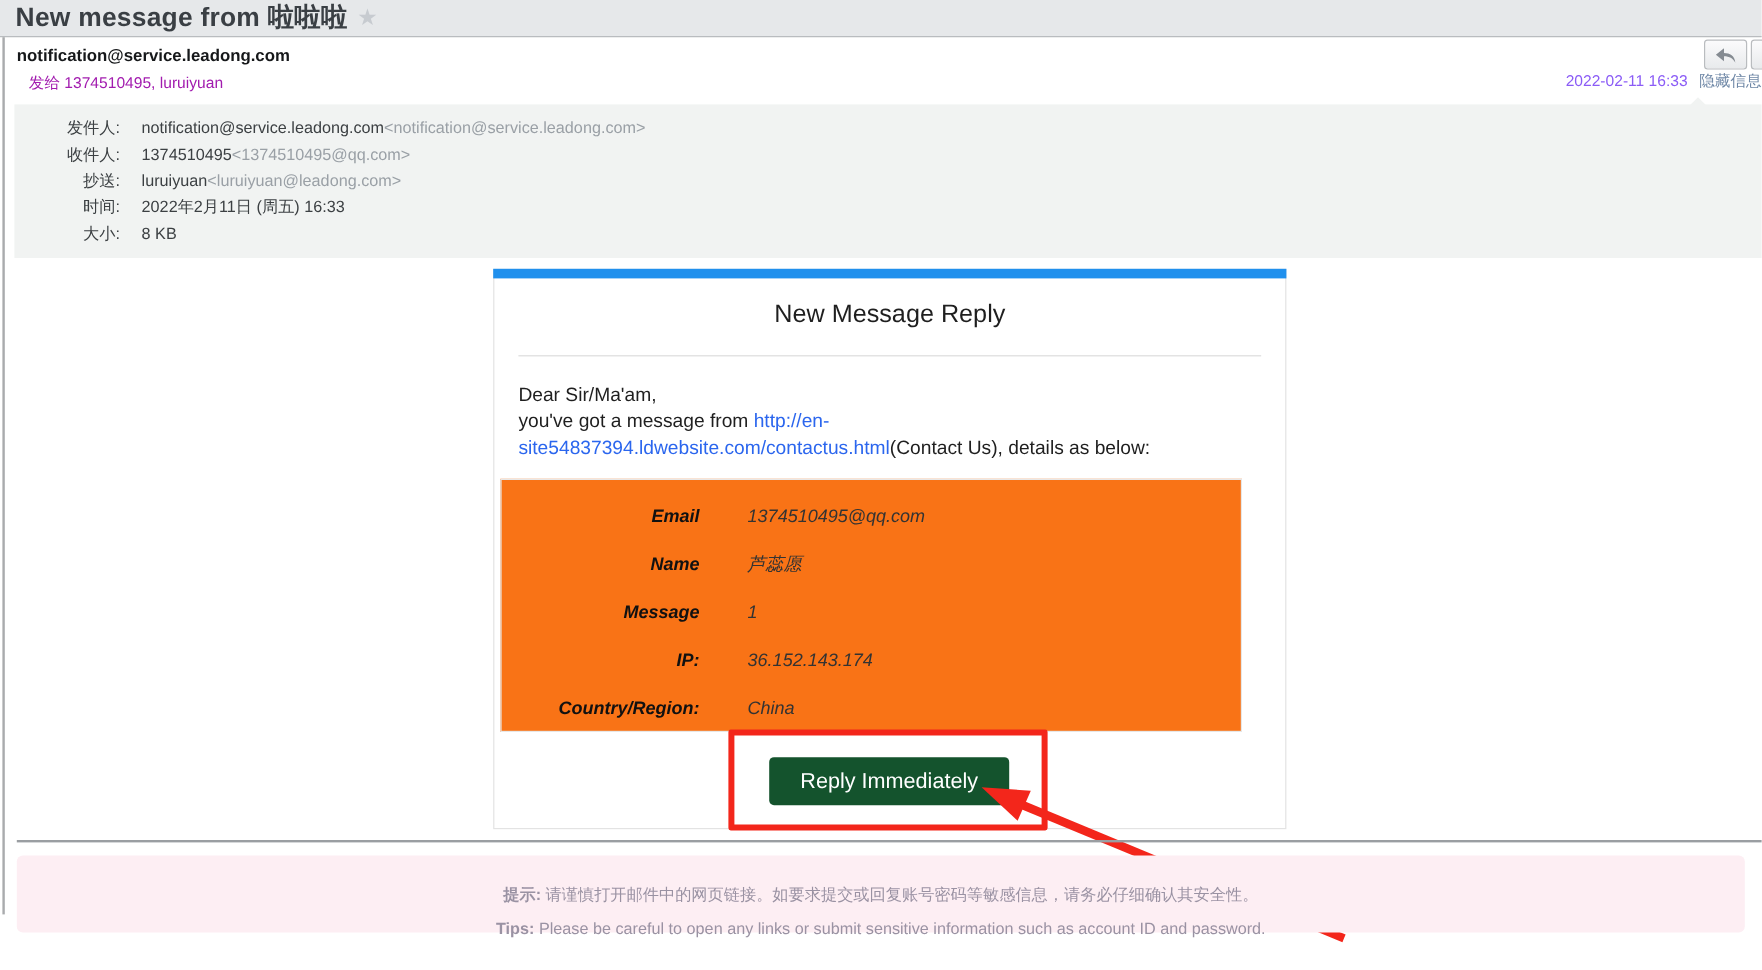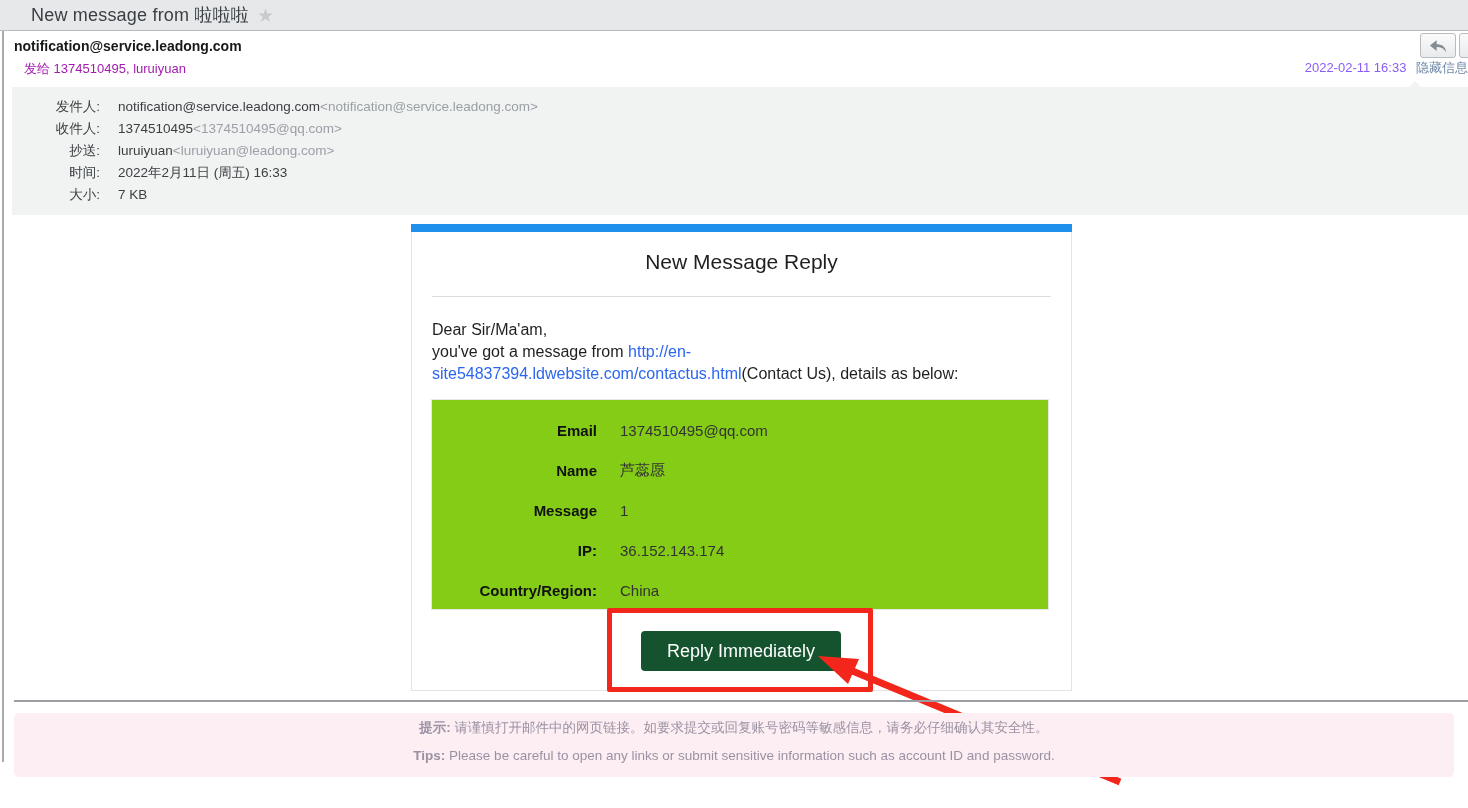--- a/index.html
+++ b/index.html
@@ -3,21 +3,21 @@
 <meta charset="utf-8">
 <style>
   * { margin:0; padding:0; box-sizing:border-box; }
   html,body { width:1468px; height:808px; overflow:hidden; background:#fff;
               font-family:"Liberation Sans","DejaVu Sans",sans-serif; }
   .abs { position:absolute; }
 
   
   .titlebar { left:0; top:0; width:1468px; height:31px; background:#e6e8ea;
               border-bottom:1px solid #b9bcbf; display:flex; align-items:center; padding-left:13px; }
-  .titlebar .subject { font-size:18px; font-weight:normal; color:#3a3f44; letter-spacing:.2px;margin-left:18px; }
+  .titlebar .subject { font-size:22px; font-weight:bold; color:#3a3f44; letter-spacing:.2px; }
   .titlebar .star { color:#c7cbd0; font-size:19px; margin-left:8px; cursor:pointer; }
 
   .left-edge { left:2px; top:31px; width:2px; height:731px; background:#a9abad; }
 
   
   .hdr-sender { left:14px; top:38px; font-size:14px; font-weight:bold; color:#16181a; }
   .hdr-recipients { left:24px; top:60px; font-size:13px; color:#a21caf; }
   .hdr-btn { top:33px; width:36px; height:25px; background:linear-gradient(#fbfbfc,#e8eaec);
              border:1px solid #b9bcbf; border-radius:3px; display:flex; align-items:center;
              justify-content:center; cursor:pointer; }
@@ -38,39 +38,39 @@
 
   
   .card { left:411px; top:224px; width:661px; height:467px; background:#fff; border:1px solid #e3e3e3; }
   .card-topbar { left:411px; top:224px; width:661px; height:8px; background:#2090ed; }
   .card-title { left:411px; top:250px; width:661px; text-align:center; font-size:21px; color:#1f1f1f; }
   .card-hr { left:432px; top:296px; width:619px; border-top:1px solid #dcdcdc; }
   .card-body { left:432px; top:319px; width:620px; font-size:16px; line-height:22px; color:#1f1f1f;
                word-break:break-word; }
   .card-body a { color:#2b66ee; text-decoration:none; cursor:pointer; }
 
-  .fieldbox { left:431px; top:399px; width:618px; height:211px; background:#84cc16; border:1px solid #e7e7e7;
-              padding-top:10px; }
+  .fieldbox { left:417px; top:399px; width:618px; height:211px; background:#f97316; border:1px solid #e7e7e7;
+              padding-top:10px;font-style:italic; }
   .fieldbox .frow { display:flex; height:40px; align-items:center; font-size:15px; }
   .fieldbox .flbl { width:165px; text-align:right; font-weight:bold; color:#111; flex:none; }
-  .fieldbox .fval { margin-left:23px; color:#333; }
+  .fieldbox .fval { margin-left:40px; color:#333; }
 
   .reply-btn { left:641px; top:631px; width:200px; height:40px; background:#14532d; border:none;
                border-radius:4px; color:#fff; font-size:18px; cursor:pointer;
                font-family:"Liberation Sans","DejaVu Sans",sans-serif; }
 
   
   .anno-rect { left:607px; top:608px; width:266px; height:84px; border:5px solid #f3261b; border-radius:2px;
                pointer-events:none; }
   .anno-arrow { left:0; top:0; width:1468px; height:808px; pointer-events:none; }
 
   
   .sep { left:14px; top:700px; width:1454px; height:2px; background:#9a9ea2; }
   .tips { left:14px; top:713px; width:1440px; height:64px; background:#fdeef3; border-radius:5px;
-          text-align:center; padding-top:6px; }
+          text-align:center; padding-top:24px; }
   .tips .line { font-size:13.5px; color:#9a92a3; }
   .tips .line + .line { margin-top:11px; }
   .tips b { font-weight:bold; }
 </style>
 </head>
 <body>
 
 <div class="abs titlebar">
   <span class="subject">New message from 啦啦啦</span>
   <span class="star">★</span>
@@ -108,21 +108,21 @@
   <div class="row">
     <span class="lbl">抄送:</span>
     <span class="val"><span>luruiyuan</span><span class="ext">&lt;luruiyuan@leadong.com&gt;</span></span>
   </div>
   <div class="row">
     <span class="lbl">时间:</span>
     <span class="val"><span>2022年2月11日 (周五) 16:33</span></span>
   </div>
   <div class="row">
     <span class="lbl">大小:</span>
-    <span class="val"><span>7 KB</span></span>
+    <span class="val"><span>8 KB</span></span>
   </div>
 </div>
 
 <div class="abs card"></div>
 <div class="abs card-topbar"></div>
 <div class="abs card-title">New Message Reply</div>
 <div class="abs card-hr"></div>
 <div class="abs card-body">
   <div>Dear Sir/Ma'am,</div>
   <div><span>you've got a message from </span><a>http://en-site54837394.ldwebsite.com/contactus.html</a><span>(Contact Us), details as below:</span></div>

